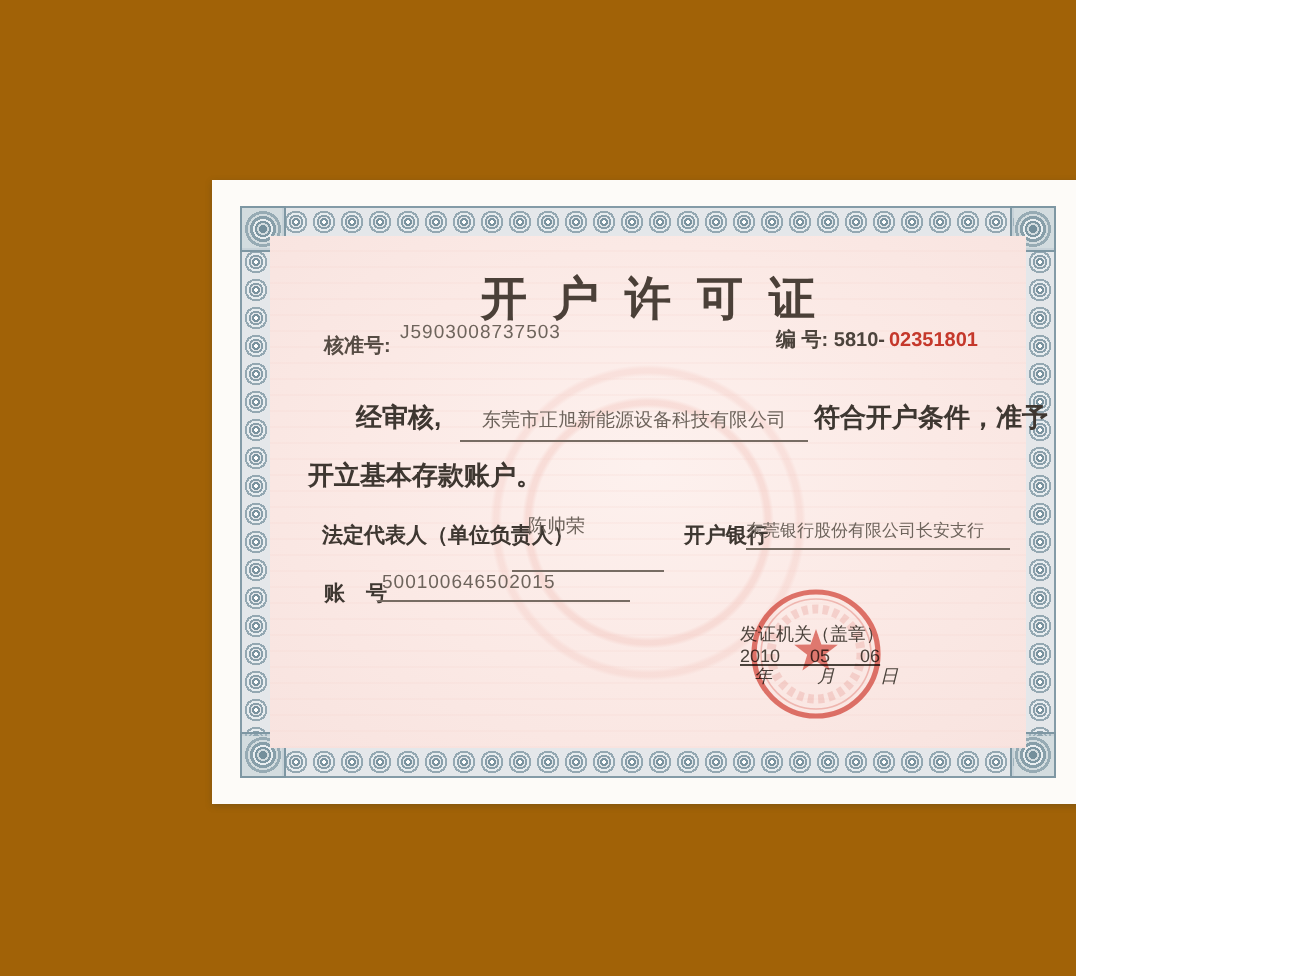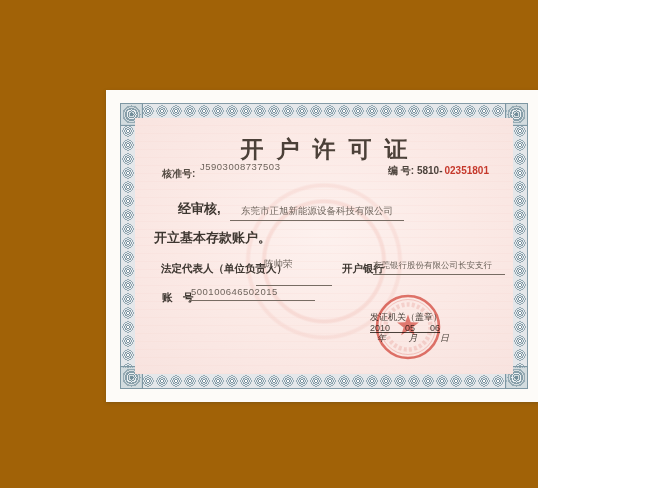--- a/index.html
+++ b/index.html
@@ -132,20 +132,21 @@
     <div class="t small-lab approval-label">核准号:</div>
     <div class="t val approval-value">J5903008737503</div>
 
     <div class="t serial">
       <span>编 号:</span>
       <span>5810-</span><span class="red">02351801</span>
     </div>
 
     <div class="t lab review-prefix">经审核,</div>
     <div class="t val ul company">东莞市正旭新能源设备科技有限公司</div>
+    <div class="t lab review-suffix">符合开户条件，准予</div>
     <div class="t lab rep-label">法定代表人（单位负责人）</div>
 
     <div class="t lab line2">开立基本存款账户。</div>
     <div class="t val ul rep-name">陈帅荣</div>
 
     <div class="t lab bank-label">开户银行</div>
     <div class="t val ul bank-name">东莞银行股份有限公司长安支行</div>
 
     <div class="t lab acct-label">账　号</div>
     <div class="t val ul acct-value">500100646502015</div>

